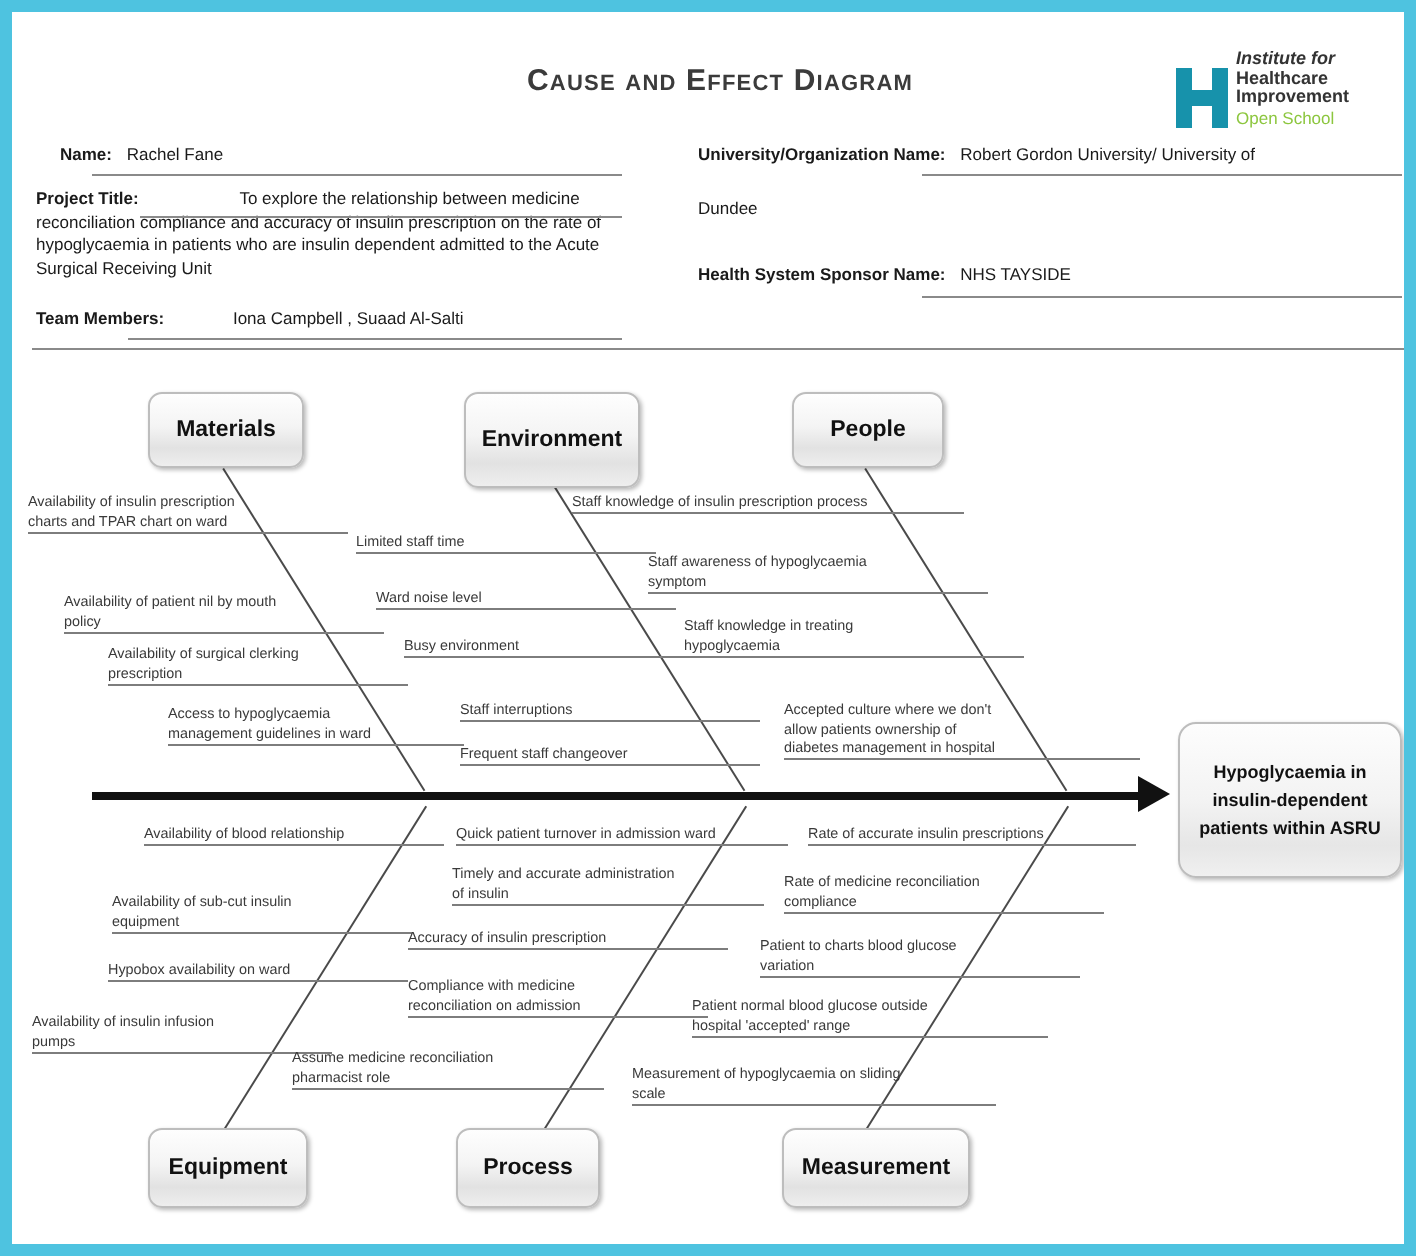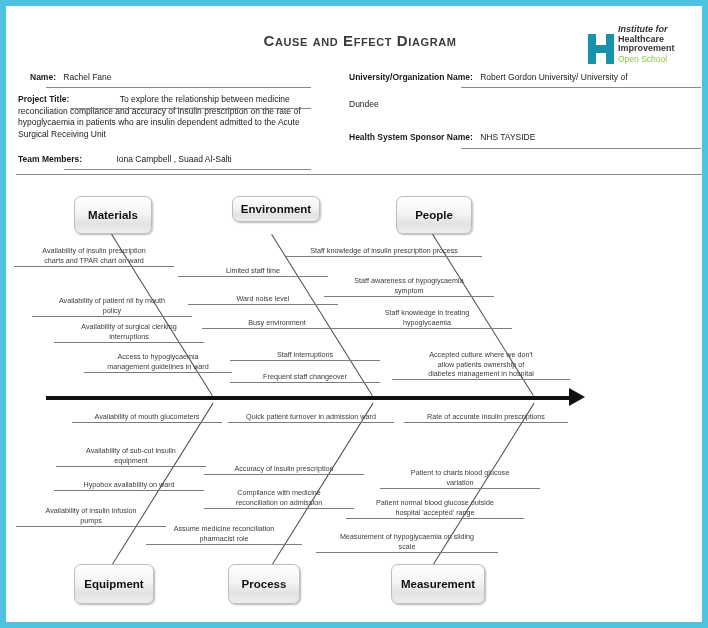--- a/index.html
+++ b/index.html
@@ -66,21 +66,21 @@
     position:absolute;left:583px;top:185px;width:112px;height:78px;
     box-sizing:border-box;
     background:linear-gradient(180deg,#fdfdfd 0%,#f3f3f3 50%,#e6e6e6 80%,#f0f0f0 100%);
     border:1px solid #bdbdbd;border-radius:9px;
     box-shadow:1px 1px 2px rgba(0,0,0,.28);
     display:flex;align-items:center;justify-content:center;text-align:center;
     font-size:9px;font-weight:bold;color:#111;line-height:14px;padding:0 5px;
   }
 
   .cause{position:absolute;font-size:7.2px;color:#3a3a3a;line-height:9.5px;}
-  .cause .txt{display:block;text-align:center;white-space:nowrap;}
+  .cause .txt{display:block;text-align:left;white-space:nowrap;}
   .cause .ul{display:block;height:0;border-top:1.2px solid #7d7d7d;margin-top:.5px;}
 </style>
 </head>
 <body>
 
 <div id="page">
 
   <div id="title">Cause and Effect Diagram</div>
 
   <div id="logo">
@@ -141,51 +141,54 @@
     <div class="rib" style="left:266px;top:58px;width:190px;transform:rotate(58deg);"></div>
     <div class="rib" style="left:427px;top:58px;width:190px;transform:rotate(58deg);"></div>
 
     <div class="rib" style="left:106px;top:388px;width:190px;transform:rotate(-58deg);"></div>
     <div class="rib" style="left:266px;top:388px;width:190px;transform:rotate(-58deg);"></div>
     <div class="rib" style="left:427px;top:388px;width:190px;transform:rotate(-58deg);"></div>
 
     <div class="cat" style="left:68px;top:20px;width:78px;height:38px;">
       <span>Materials</span>
       </div>
-    <div class="cat" style="left:226px;top:20px;width:88px;height:26px;">
+    <div class="cat" style="left:226px;top:20px;width:88px;height:48px;">
       <span>Environment</span>
       </div>
     <div class="cat" style="left:390px;top:20px;width:76px;height:38px;">
       <span>People</span>
       </div>
 
     <div class="cat" style="left:68px;top:388px;width:80px;height:40px;">
       <span>Equipment</span>
       </div>
     <div class="cat" style="left:222px;top:388px;width:72px;height:40px;">
       <span>Process</span>
       </div>
     <div class="cat" style="left:385px;top:388px;width:94px;height:40px;text-align:right;">
       <span>Measurement</span>
       </div>
 
+    <div id="effect">
+      <span>Hypoglycaemia in insulin-dependent patients within ASRU</span>
+    </div>
 
     <div class="cause" style="left:8px;top:70px;width:160px;">
         <span class="txt">Availability of insulin prescription</span>
         <span class="txt">charts and TPAR chart on ward</span>
         <span class="ul"></span>
       </div>
     <div class="cause" style="left:26px;top:120px;width:160px;">
         <span class="txt">Availability of patient nil by mouth</span>
         <span class="txt">policy</span>
         <span class="ul"></span>
       </div>
     <div class="cause" style="left:48px;top:146px;width:150px;">
         <span class="txt">Availability of surgical clerking</span>
-        <span class="txt">interruptions</span>
+        <span class="txt">prescription</span>
         <span class="ul"></span>
       </div>
     <div class="cause" style="left:78px;top:176px;width:148px;">
         <span class="txt">Access to hypoglycaemia</span>
         <span class="txt">management guidelines in ward</span>
         <span class="ul"></span>
       </div>
 
     <div class="cause" style="left:172px;top:90px;width:150px;">
         <span class="txt">Limited staff time</span>
@@ -223,21 +226,21 @@
         <span class="ul"></span>
       </div>
     <div class="cause" style="left:386px;top:174px;width:178px;">
         <span class="txt">Accepted culture where we don't</span>
         <span class="txt">allow patients ownership of</span>
         <span class="txt">diabetes management in hospital</span>
         <span class="ul"></span>
       </div>
 
     <div class="cause" style="left:66px;top:236px;width:150px;">
-        <span class="txt">Availability of mouth glucometers</span>
+        <span class="txt">Availability of blood relationship</span>
         <span class="ul"></span>
       </div>
     <div class="cause" style="left:50px;top:270px;width:150px;">
         <span class="txt">Availability of sub-cut insulin</span>
         <span class="txt">equipment</span>
         <span class="ul"></span>
       </div>
     <div class="cause" style="left:48px;top:304px;width:150px;">
         <span class="txt">Hypobox availability on ward</span>
         <span class="ul"></span>
@@ -245,39 +248,49 @@
     <div class="cause" style="left:10px;top:330px;width:150px;">
         <span class="txt">Availability of insulin infusion</span>
         <span class="txt">pumps</span>
         <span class="ul"></span>
       </div>
 
     <div class="cause" style="left:222px;top:236px;width:166px;">
         <span class="txt">Quick patient turnover in admission ward</span>
         <span class="ul"></span>
       </div>
+    <div class="cause" style="left:220px;top:256px;width:156px;">
+        <span class="txt">Timely and accurate administration</span>
+        <span class="txt">of insulin</span>
+        <span class="ul"></span>
+      </div>
     <div class="cause" style="left:198px;top:288px;width:160px;">
         <span class="txt">Accuracy of insulin prescription</span>
         <span class="ul"></span>
       </div>
     <div class="cause" style="left:198px;top:312px;width:150px;">
         <span class="txt">Compliance with medicine</span>
         <span class="txt">reconciliation on admission</span>
         <span class="ul"></span>
       </div>
     <div class="cause" style="left:140px;top:348px;width:156px;">
         <span class="txt">Assume medicine reconciliation</span>
         <span class="txt">pharmacist role</span>
         <span class="ul"></span>
       </div>
 
     <div class="cause" style="left:398px;top:236px;width:164px;">
         <span class="txt">Rate of accurate insulin prescriptions</span>
         <span class="ul"></span>
       </div>
+    <div class="cause" style="left:386px;top:260px;width:160px;">
+        <span class="txt">Rate of medicine reconciliation</span>
+        <span class="txt">compliance</span>
+        <span class="ul"></span>
+      </div>
     <div class="cause" style="left:374px;top:292px;width:160px;">
         <span class="txt">Patient to charts blood glucose</span>
         <span class="txt">variation</span>
         <span class="ul"></span>
       </div>
     <div class="cause" style="left:340px;top:322px;width:178px;">
         <span class="txt">Patient normal blood glucose outside</span>
         <span class="txt">hospital 'accepted' range</span>
         <span class="ul"></span>
       </div>

